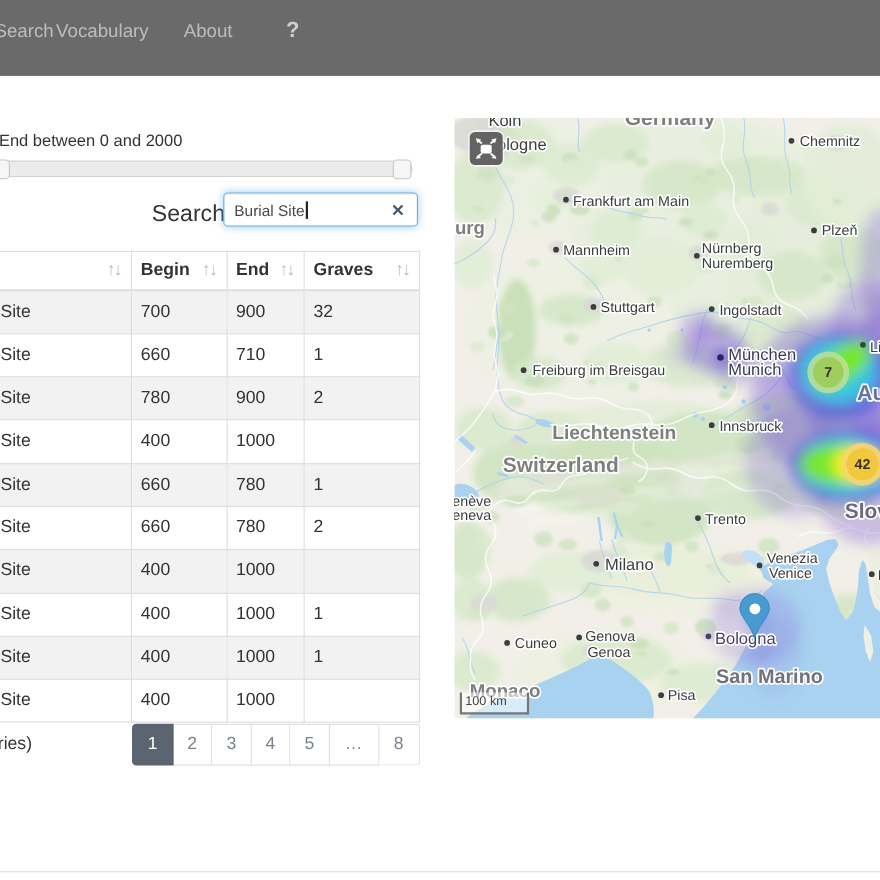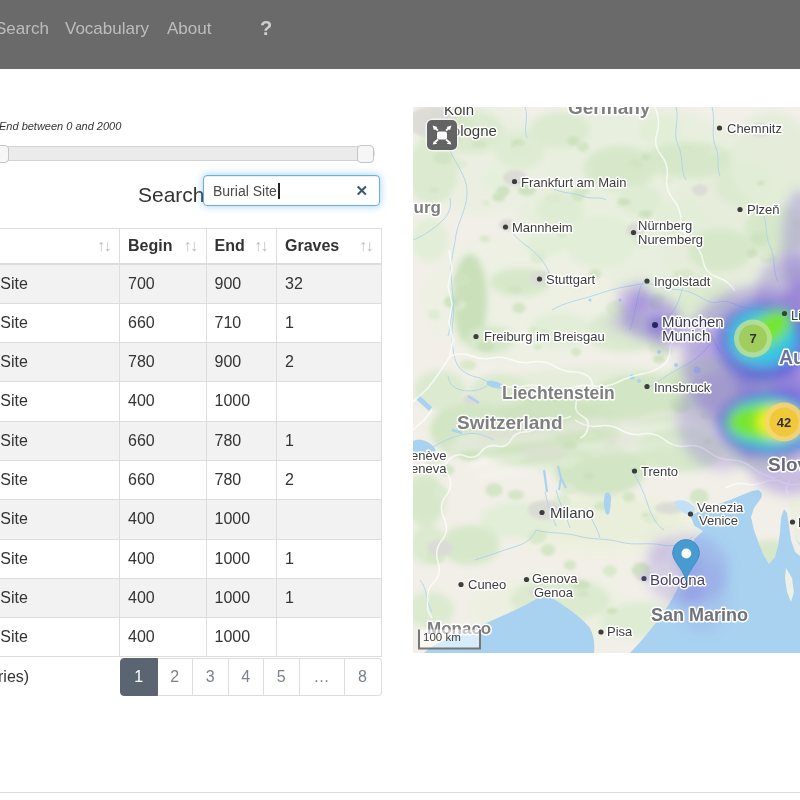--- a/index.html
+++ b/index.html
@@ -2,21 +2,21 @@
 <html><head>
 <meta charset="utf-8">
 <style>
   * { margin:0; padding:0; box-sizing:border-box; }
   html,body { width:800px; height:800px; overflow:hidden; background:#fff;
     font-family:"Liberation Sans", sans-serif; }
   
   #nav { position:absolute; left:0; top:0; width:800px; height:69px; background:#6a6a6a; }
   #nav .item { position:absolute; top:19px; font-size:17px; color:#bdbdbd; }
   
-  #lbl-range { position:absolute; left:-1px; top:120px; font-size:11px; color:#333;font-style:italic; }
+  #lbl-range { position:absolute; left:-1px; top:120px; font-size:15px; color:#333; }
   #slider { position:absolute; left:-20px; top:146px; width:395px; height:15px;
     background:#ebebeb; border:1px solid #d3d3d3; border-radius:8px; }
   .handle { position:absolute; top:-2px; width:17px; height:18px; background:#f6f6f6;
     border:1px solid #c5c5c5; border-radius:4px; }
   
   #lbl-search { position:absolute; left:138px; top:183px; font-size:21px; color:#333; }
   #search-box { position:absolute; left:203px; top:175px; width:177px; height:31px;
     border:1px solid #66afe9; border-radius:4px; background:#fff;
     box-shadow: inset 0 1px 1px rgba(0,0,0,.075), 0 0 8px rgba(102,175,233,.6); }
   #search-box .txt { position:absolute; left:9px; top:7px; font-size:14px; color:#4a4a4a; }
@@ -42,21 +42,21 @@
   #pager .pg.dots { width:45px; }
   
   #footline { position:absolute; left:0; top:792px; width:800px; height:1px; background:#ddd; }
   
   #map { position:absolute; left:413px; top:107px; width:440px; height:547px; overflow:hidden; }
 </style>
 </head>
 <body>
 <div id="nav">
   <span class="item" style="left:-5px;">Search</span>
-  <span class="item" style="left:65px;text-align:center;">Vocabulary</span>
+  <span class="item" style="left:51px;text-align:center;">Vocabulary</span>
   <span class="item" style="left:167px;">About</span>
   <span class="item" style="left:260px; font-weight:bold; font-size:20px; top:17px; color:#cfcfcf;">?</span>
 </div>
 
 <div id="lbl-range">End between 0 and 2000</div>
 <div id="slider">
   <span class="handle" style="left:11px;"></span>
   <span class="handle" style="right:0px;"></span>
 </div>
 

